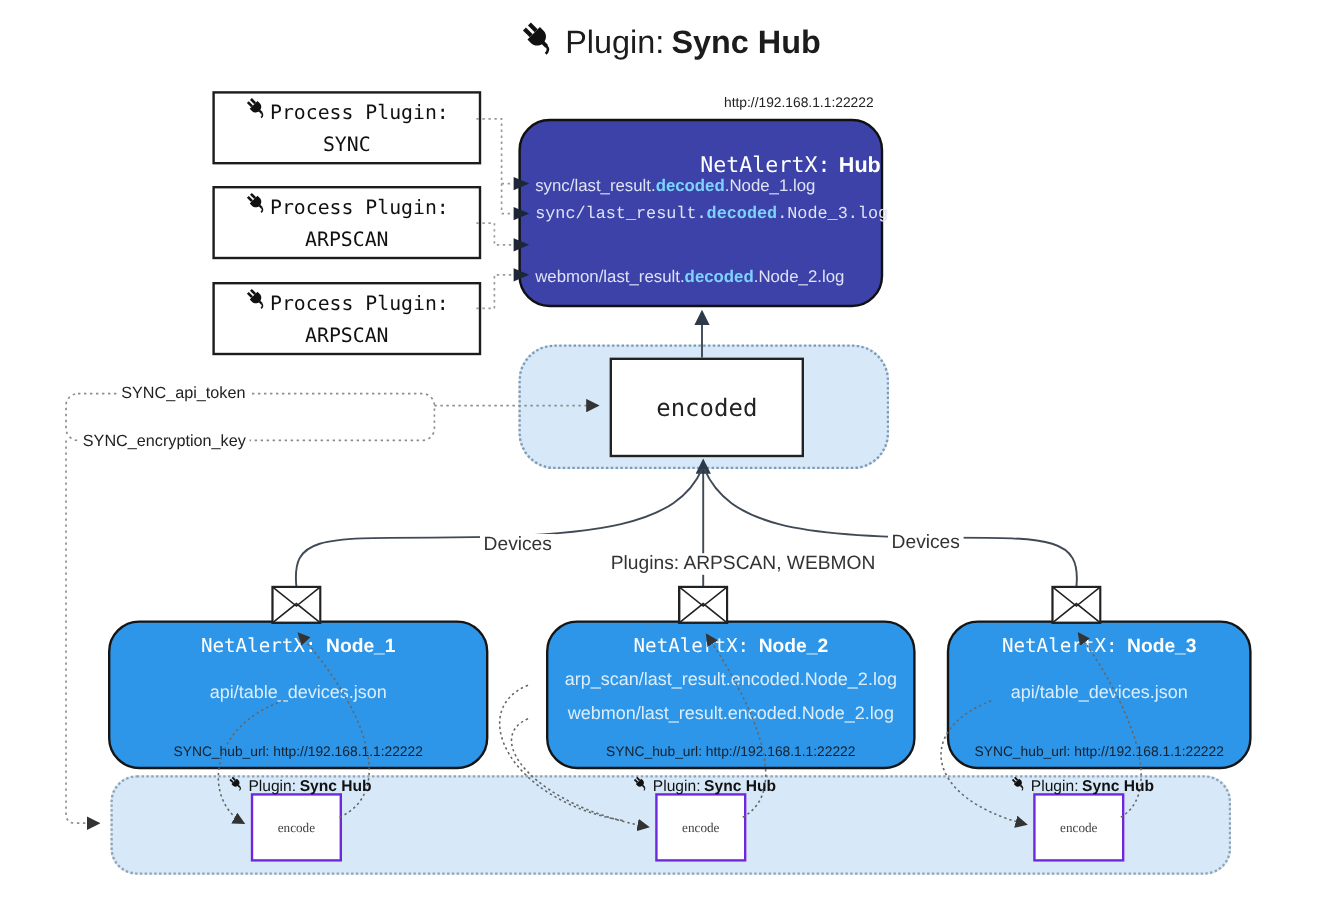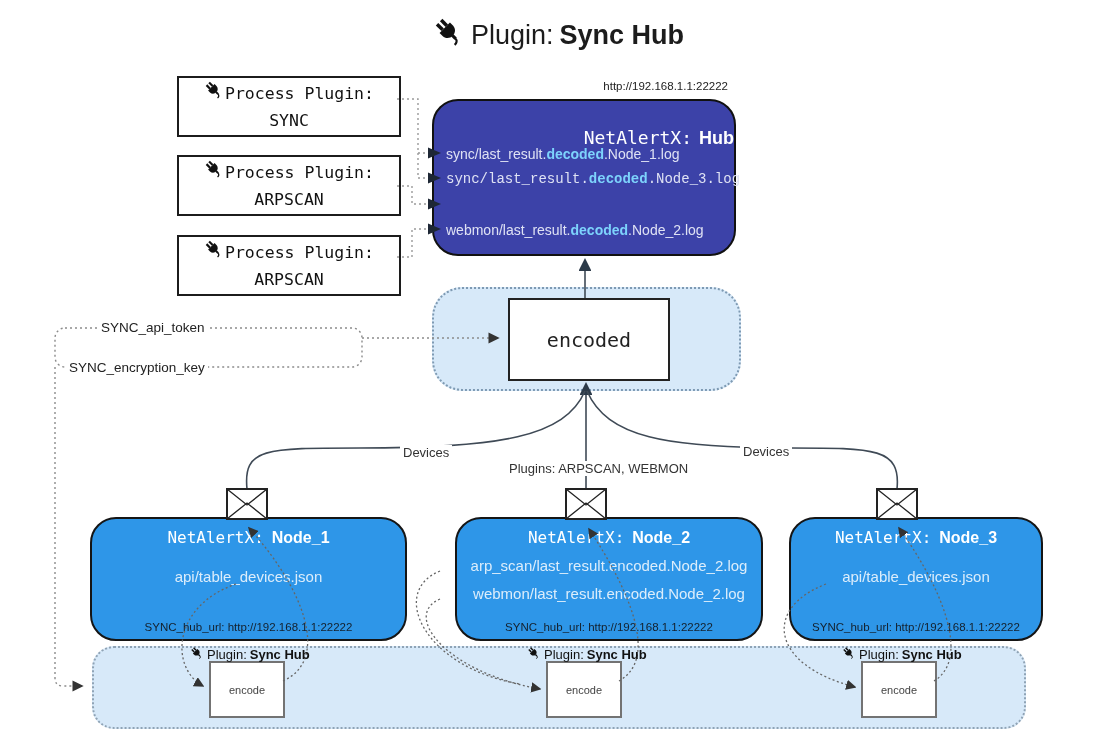--- a/index.html
+++ b/index.html
@@ -35,21 +35,21 @@
   .decode-panel{position:absolute;left:432px;top:287px;width:305px;height:100px;border-radius:30px;
                 background:var(--panel_fill,#d7e9f9);border:2px dotted #7e9ab3;z-index:2;}
   .decode-box{position:absolute;left:508px;top:298px;width:158px;height:79px;background:#fff;
               border:2px solid #222;display:flex;align-items:center;justify-content:center;
               font-family:"DejaVu Sans Mono",monospace;font-size:20px;color:#222;z-index:3;}
 
   
   .lbl{position:absolute;background:#fff;padding:0 3px;font-size:13.5px;color:#222;z-index:6;white-space:nowrap;}
   #lbl-api-token{left:98px;top:320px;}
   #lbl-enc-key{left:66px;top:360px;}
-  .edge-lbl{position:absolute;background:#fff;padding:0 3px;font-size:13px;color:#333;z-index:6;white-space:nowrap;text-align:center;}
+  .edge-lbl{position:absolute;background:#fff;padding:0 3px;font-size:16px;color:#333;z-index:6;white-space:nowrap;text-align:center;}
   #lbl-devices-left{left:400px;top:445px;}
   #lbl-devices-right{left:740px;top:444px;}
   #lbl-plugins-mid{left:506px;top:461px;}
 
   
   .node{position:absolute;top:517px;height:120px;background:var(--node_fill,#2e96e8);
         border:2px solid #151515;border-radius:26px;color:#fff;z-index:2;}
   #node1{left:90px;width:313px;} #node2{left:455px;width:304px;} #node3{left:773px;width:250px;margin-left:16px;}
   .node-title{text-align:center;margin-top:9px;font-size:16px;}
   .node-title .mono{font-family:"DejaVu Sans Mono",monospace;margin-right:8px;}
@@ -62,23 +62,23 @@
   
   .env{position:absolute;width:42px;height:32px;z-index:6;}
   #env1{left:226px;top:488px;} #env2{left:565px;top:488px;} #env3{left:876px;top:488px;}
 
   
   .bottom-panel{position:absolute;left:92px;top:646px;width:930px;height:79px;border-radius:22px;
                 background:var(--panel_fill,#d7e9f9);border:2px dotted #8fa3b5;z-index:2;}
   .enc-label{position:absolute;top:646px;display:flex;align-items:center;gap:3px;
              font-size:13px;color:#111;z-index:6;white-space:nowrap;}
   #enclbl1{left:190px;} #enclbl2{left:527px;} #enclbl3{left:842px;}
-  .enc-box{position:absolute;top:661px;width:72px;height:53px;background:#fff;border:2px solid #737373;
+  .enc-box{position:absolute;top:661px;width:72px;height:53px;background:#fff;border:2px solid #6d28d9;
            display:flex;align-items:center;justify-content:center;z-index:4;
-           font-family:Liberation Sans, sans-serif;font-size:11px;color:#444;}
+           font-family:Liberation Serif, serif;font-size:11px;color:#444;}
   #encbox1{left:209px;} #encbox2{left:546px;} #encbox3{left:861px;}
 </style>
 </head>
 <body>
 
 <div class="canvas">
 
   <div class="title">
     <span class="icon">
       <svg width="32" height="32" viewBox="0 0 24 24">

